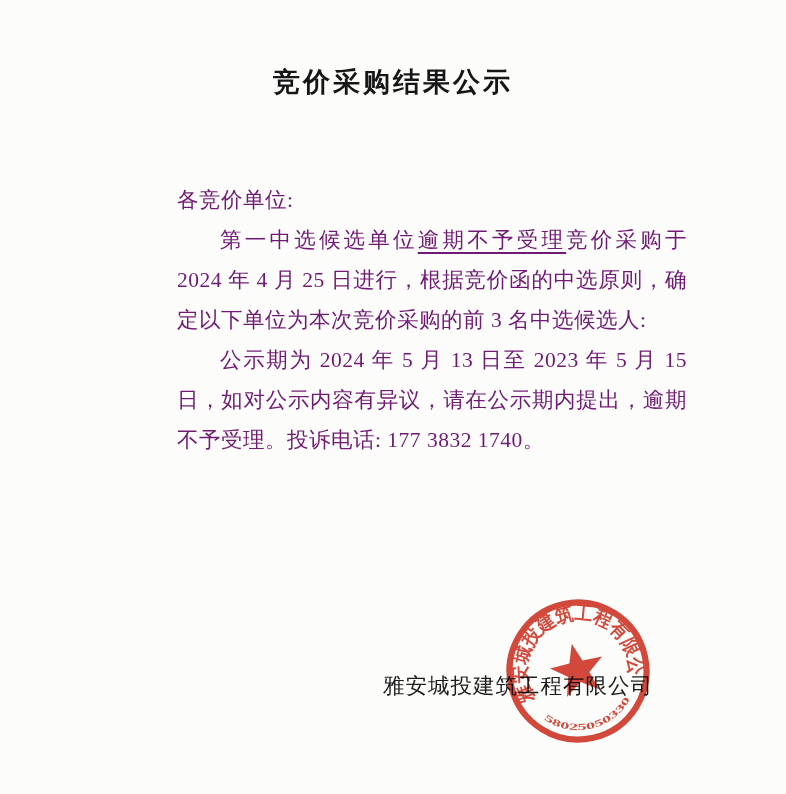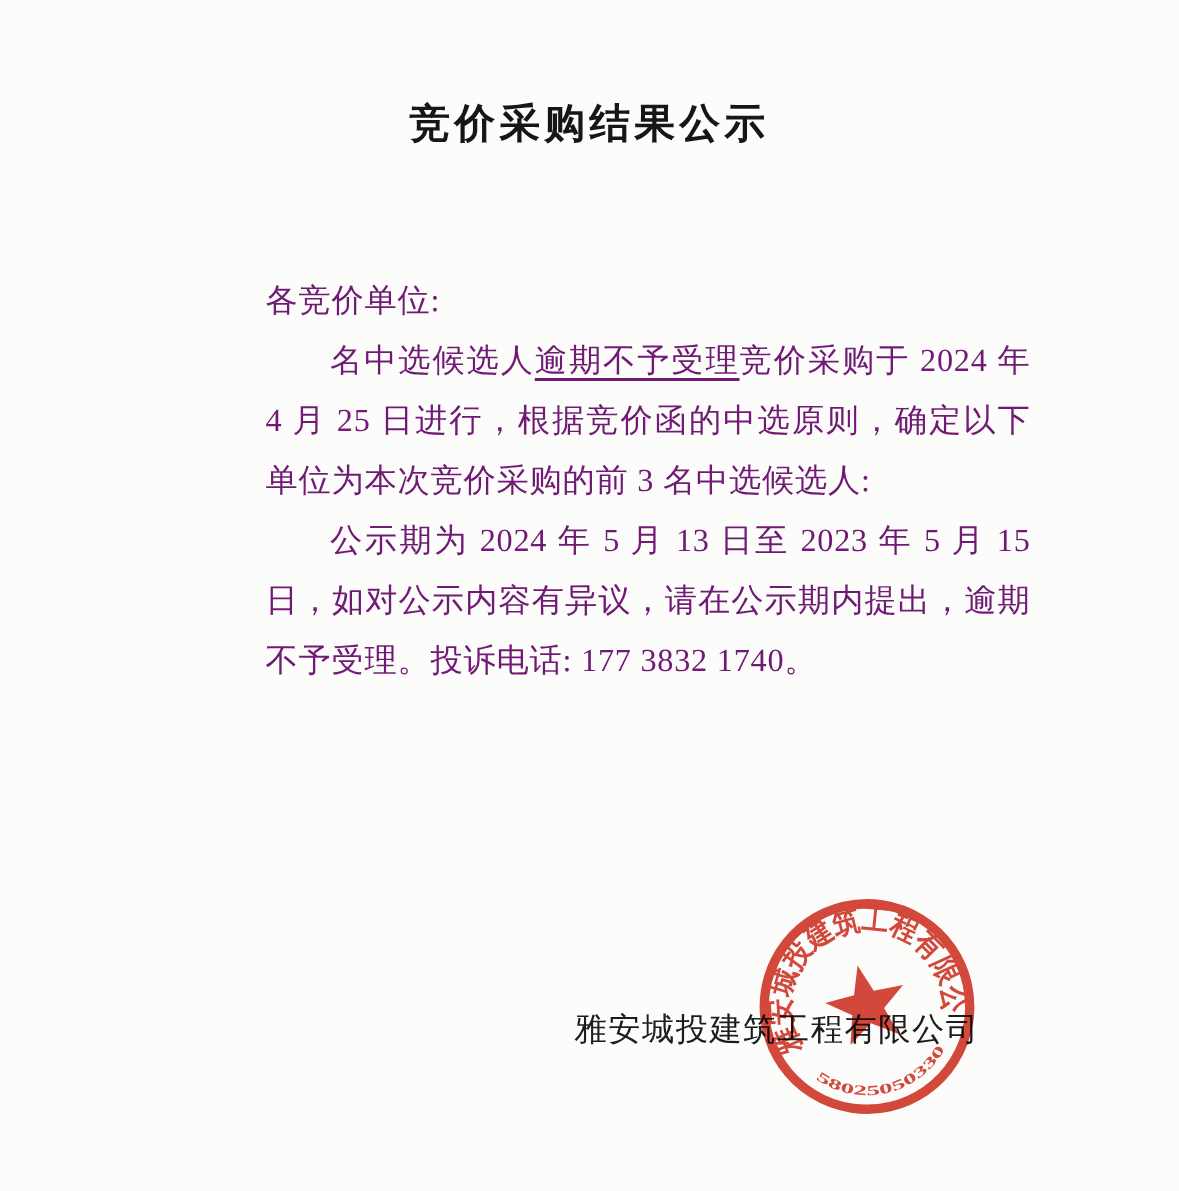--- a/index.html
+++ b/index.html
@@ -50,21 +50,21 @@
 <body>
 
 <div class="page">
 
   <div class="title-block">
     <h1 class="title-line second">竞价采购结果公示</h1>
   </div>
 
   <div class="content">
     <p>各竞价单位:</p>
-    <p class="indent"><span>名中选候选人</span><span class="u">逾期不予受理</span><span>竞价采购于 2024 年 4 月 25 日进行，根据竞价函的中选原则，确定以下单位为本次竞价采购的前 3 名中选候选人:</span></p>
+    <p class="indent"><span>第一中选候选单位</span><span class="u">逾期不予受理</span><span>竞价采购于 2024 年 4 月 25 日进行，根据竞价函的中选原则，确定以下单位为本次竞价采购的前 3 名中选候选人:</span></p>
     <p class="indent"><span>公示期为 2024 年 5 月 13 日至 2023 年 5 月 15 日，如对公示内容有异议，请在公示期内提出，逾期不予受理。投诉电话: 177 3832 1740。</span></p>
   </div>
 
   <div class="signature">
     <div class="sig-company">雅安城投建筑工程有限公司</div>
   </div>
 
   <svg class="seal" viewBox="0 0 160 160" width="166" height="166" aria-hidden="true">
     <circle class="ring" cx="80" cy="80" r="66" fill="none" stroke-width="6"></circle>
     <path id="sealArcTop" d="M 33.5,97 A 49.5,49.5 0 1 1 126.5,97" fill="none"></path>

